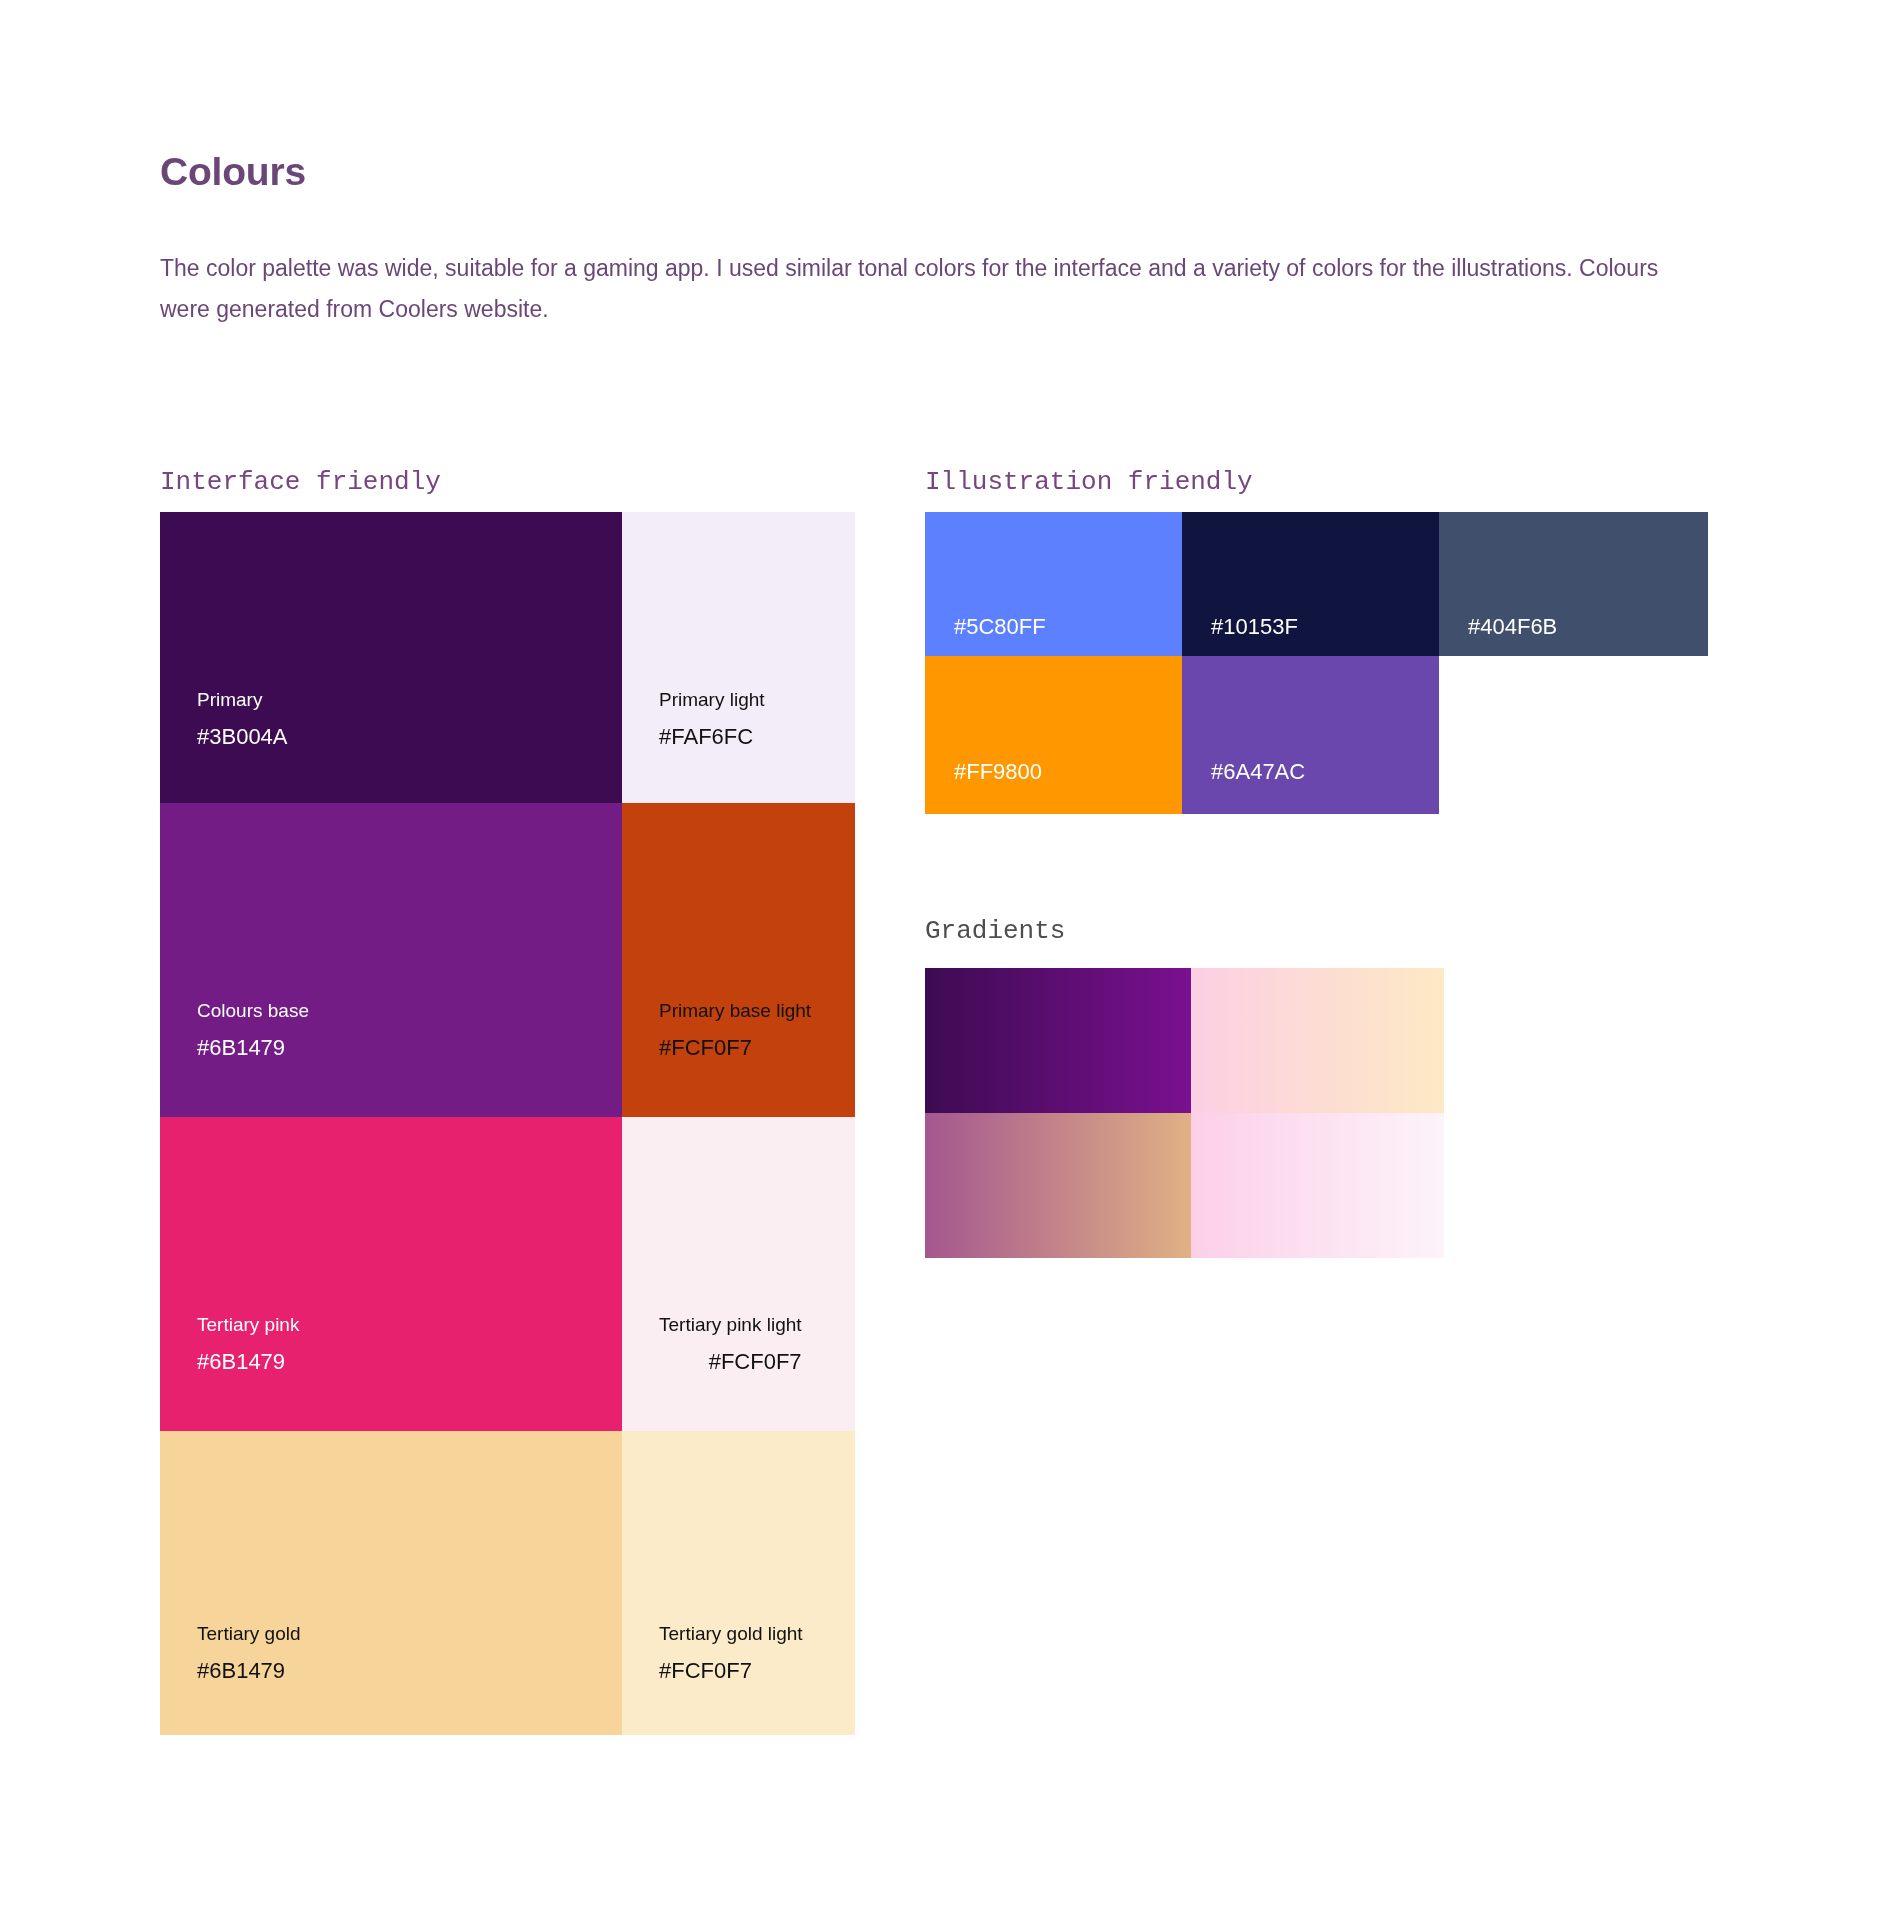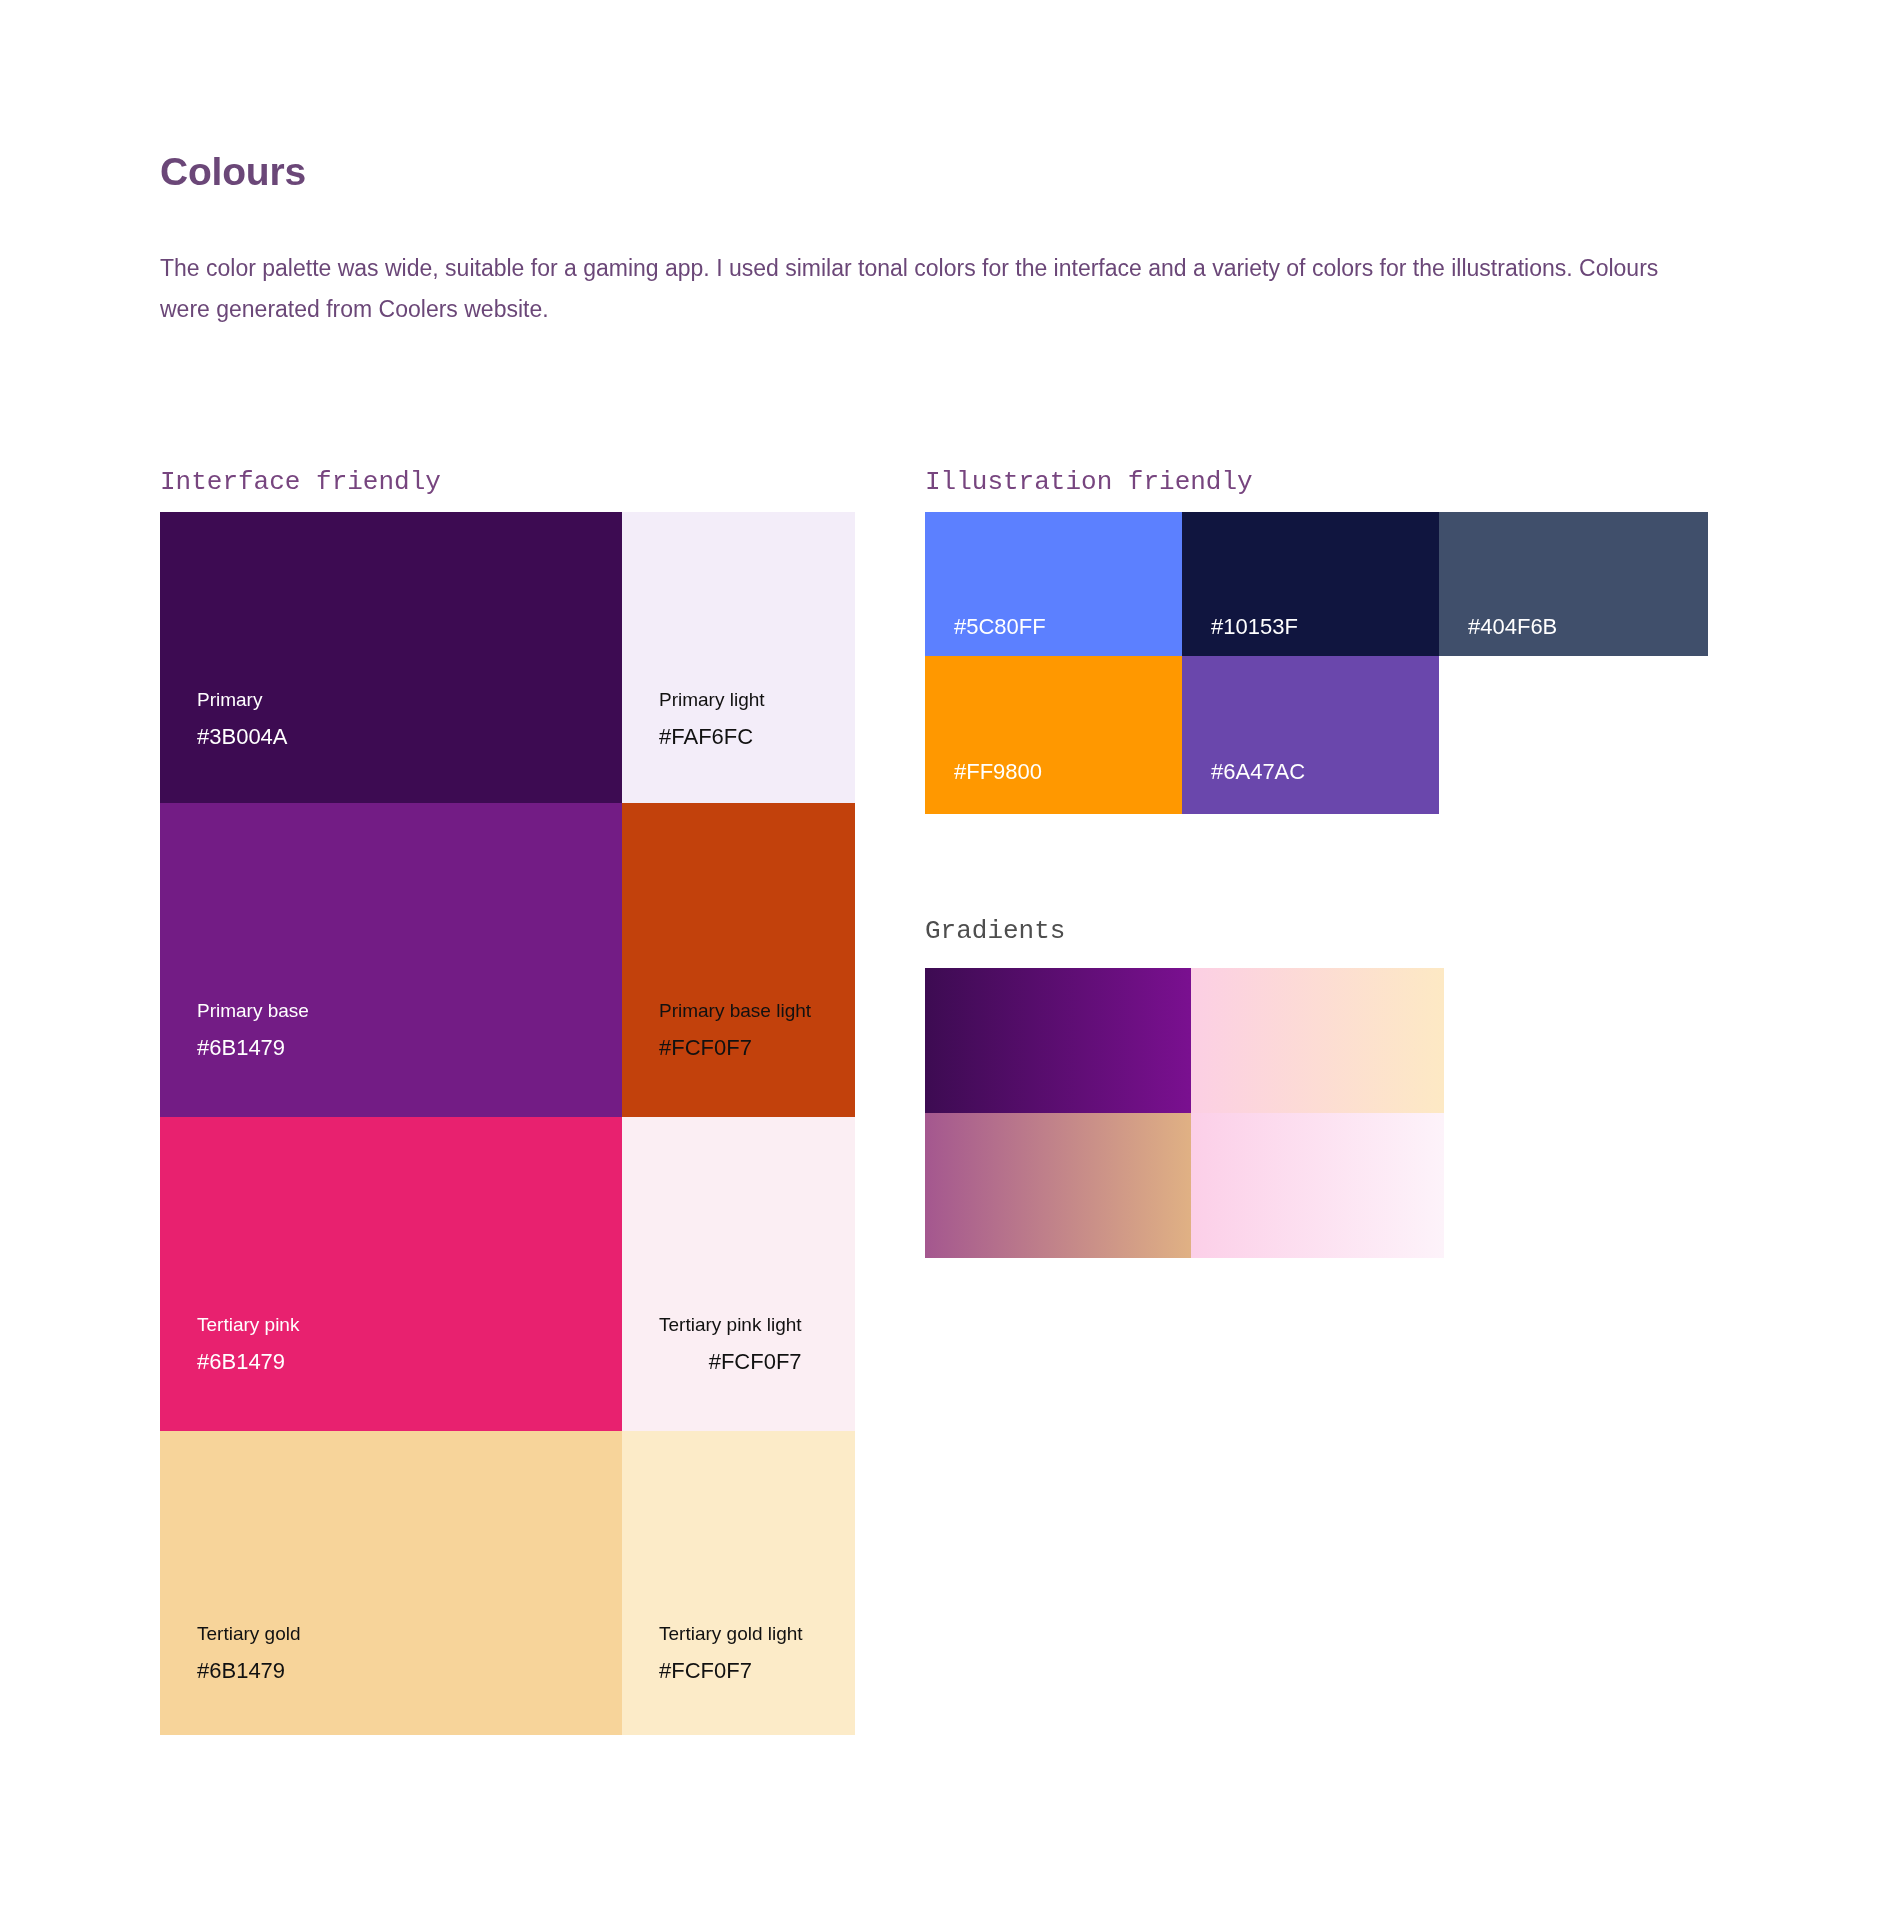--- a/index.html
+++ b/index.html
@@ -168,21 +168,21 @@
     </div>
     <div class="swatch r1" style="background: rgb(243, 237, 249);">
       <div class="swatch-inner">
         <div class="swatch-name text-dark">Primary light</div>
         <div class="swatch-hex text-dark">#FAF6FC</div>
       </div>
     </div>
 
     <div class="swatch r2" style="background: rgb(115, 28, 133);">
       <div class="swatch-inner">
-        <div class="swatch-name text-light">Primary base</div>
+        <div class="swatch-name text-light">Colours base</div>
         <div class="swatch-hex text-light">#6B1479</div>
       </div>
     </div>
     <div class="swatch r2" style="background: #c2410c;">
       <div class="swatch-inner">
         <div class="swatch-name text-dark">Primary base light</div>
         <div class="swatch-hex text-dark">#FCF0F7</div>
       </div>
     </div>
 

